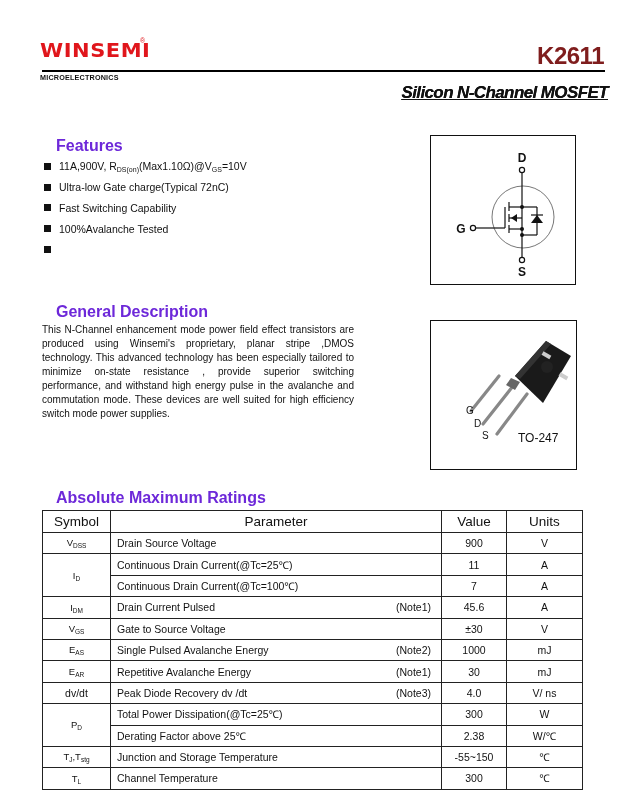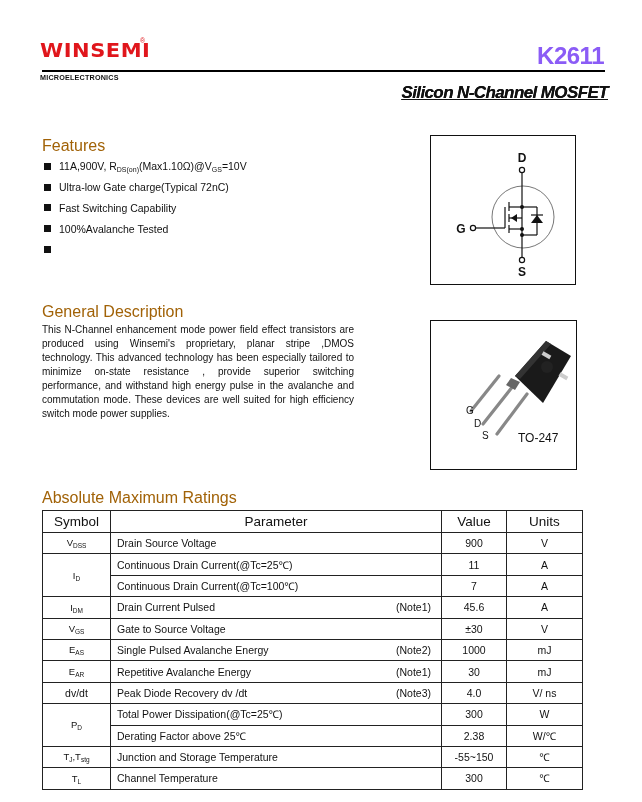--- a/index.html
+++ b/index.html
@@ -4,25 +4,25 @@
 <style>
   * { box-sizing: border-box; margin: 0; padding: 0; }
   html, body { width: 642px; height: 802px; background: #fff; overflow: hidden; }
   body { position: relative; font-family: "Liberation Sans", sans-serif; color: #111; }
 
   .logo { position: absolute; left: 40px; top: 40px; }
   .logo-main { font-family: "DejaVu Sans", sans-serif; font-weight: bold; font-size: 20px; color: #e0161c; letter-spacing: 0.5px; line-height: 20px; transform: scaleX(1.05); transform-origin: left; }
   .logo-reg { position: absolute; left: 100px; top: -3px; font-size: 7px; color: #e0161c; }
   .logo-sub { font-family: "Liberation Sans", sans-serif; font-weight: bold; font-size: 7.2px; color: #111; letter-spacing: 0.2px; margin-top: 13px; }
 
-  .part-no { position: absolute; right: 38px; top: 42px; font-family: "Liberation Sans", sans-serif; font-weight: bold; font-size: 24px; letter-spacing: -0.5px; color: #8b5cf6; }
+  .part-no { position: absolute; right: 38px; top: 42px; font-family: "Liberation Sans", sans-serif; font-weight: bold; font-size: 24px; letter-spacing: -0.5px; color: #7f1d1d; }
   .header-rule { position: absolute; left: 42px; top: 70px; width: 563px; height: 2px; background: #000; }
   .subtitle { position: absolute; right: 34px; top: 83px; font-family: "Liberation Sans", sans-serif; font-weight: bold; font-style: italic; font-size: 17px; letter-spacing: -0.6px; color: #111; text-shadow: 0 0 0.6px #000; text-decoration: underline; }
 
-  .section-title { position: absolute; left: 42px; font-size: 16px; font-weight: normal; color: #a16207; }
+  .section-title { position: absolute; left: 56px; font-size: 16px; font-weight: bold; color: #6d28d9; }
   .features { position: absolute; left: 42px; top: 156px; font-size: 10.5px; }
   .feature { display: flex; align-items: center; height: 20.8px; }
   .bullet { width: 7px; height: 7px; background: #111; margin: 0 8px 0 2px; flex: none; }
   .sub { font-size: 7px; vertical-align: -2px; }
 
   .diagram-box { position: absolute; left: 430px; top: 135px; width: 146px; height: 150px; border: 1.5px solid #111; }
   .package-box { position: absolute; left: 430px; top: 320px; width: 147px; height: 150px; border: 1.5px solid #111; }
 
   .desc { position: absolute; left: 42px; top: 323px; width: 312px; font-size: 10px; line-height: 14px; text-align: justify; }
 

